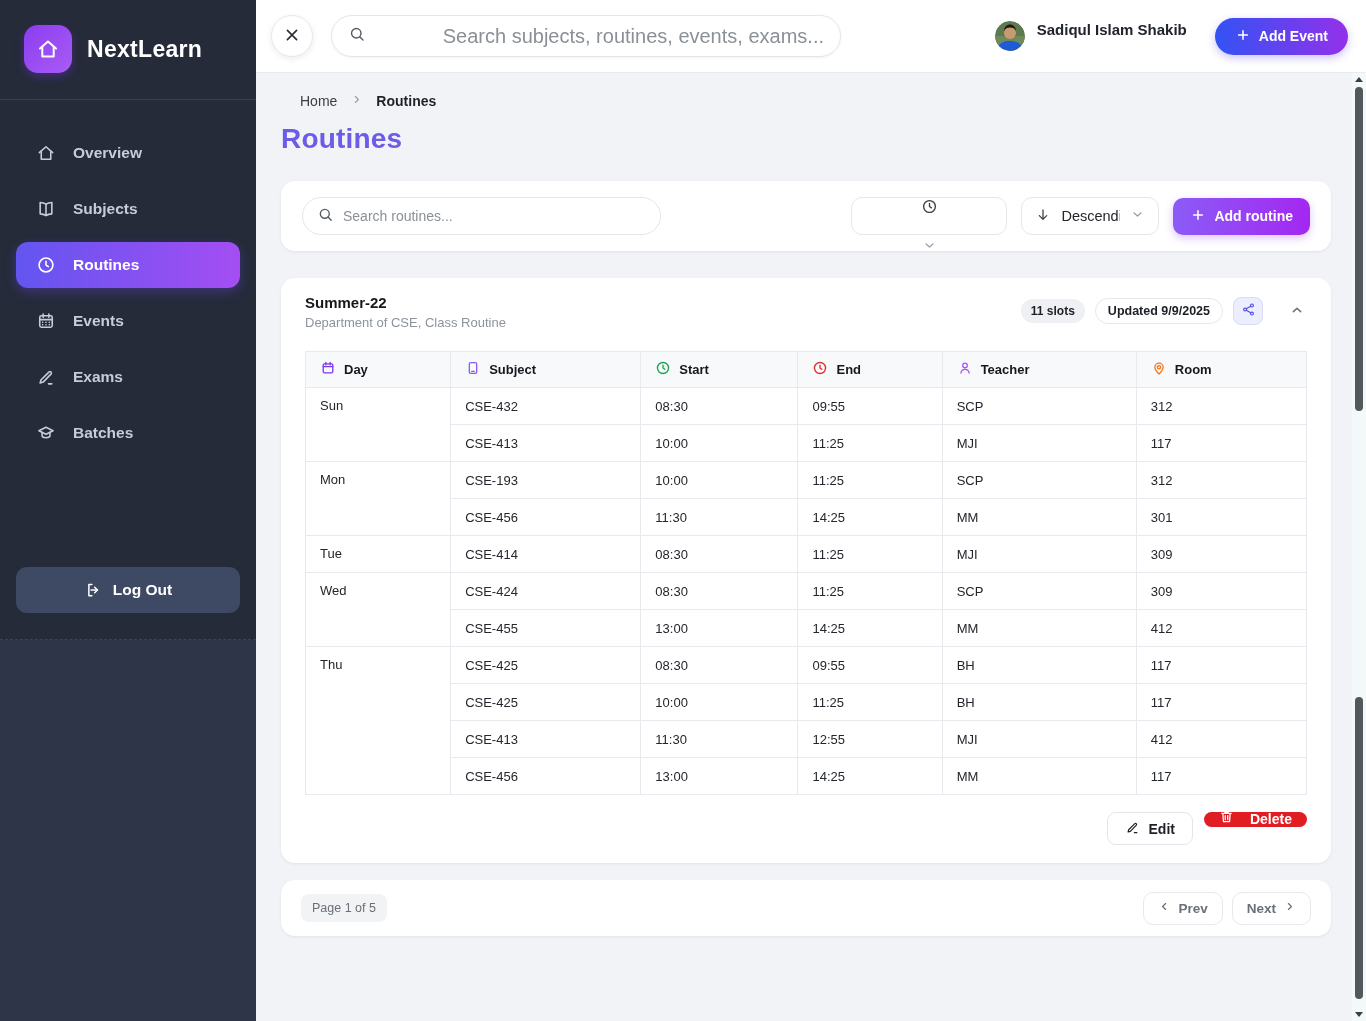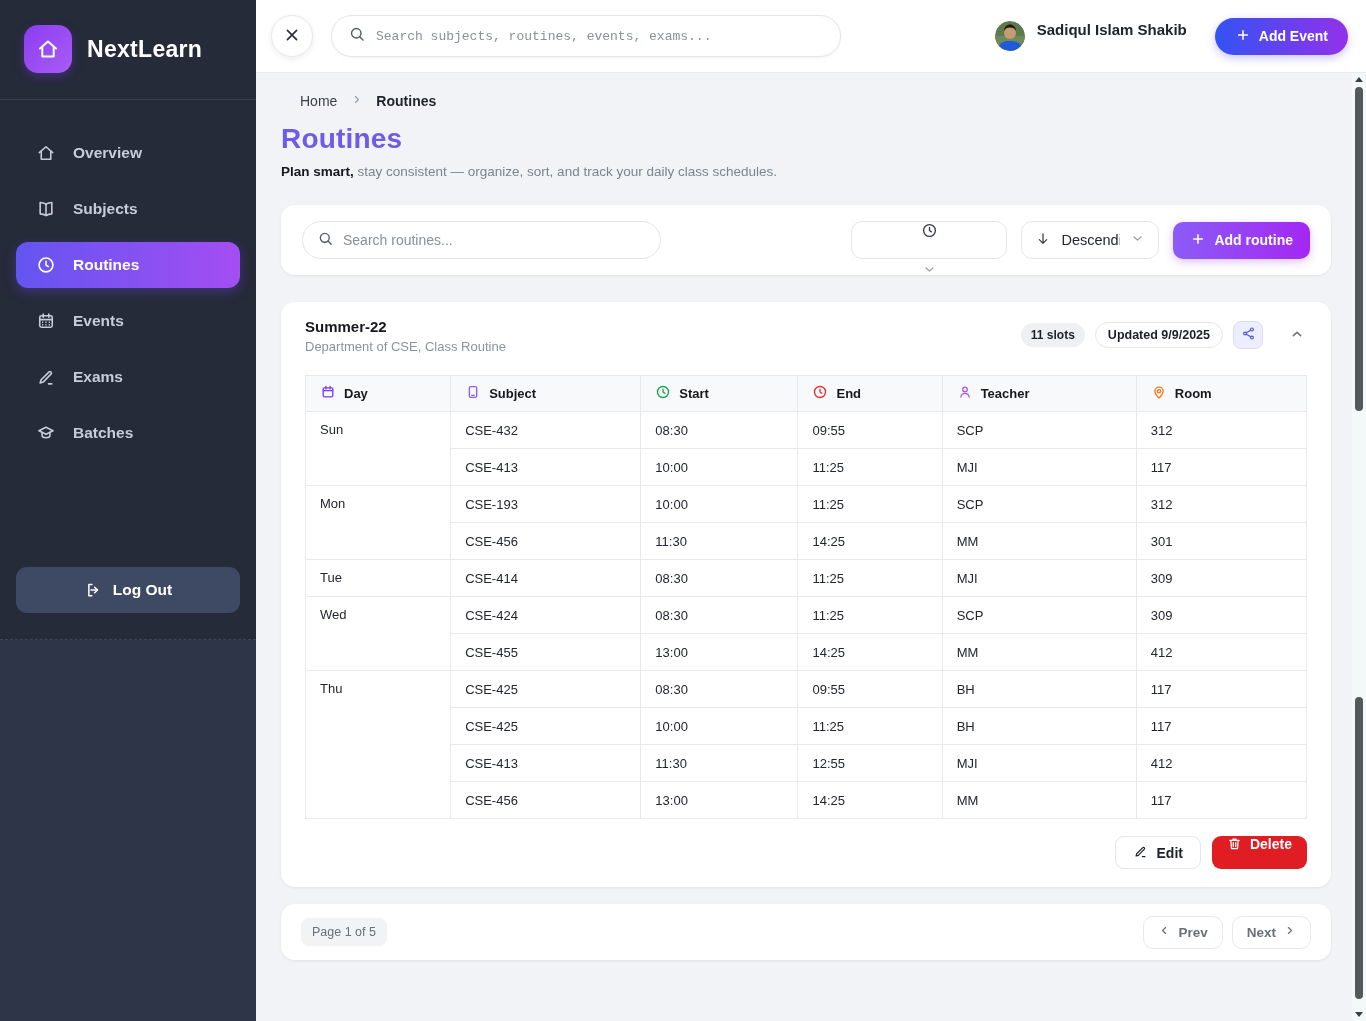--- a/index.html
+++ b/index.html
@@ -18,21 +18,21 @@
   .nav-item { display:flex; align-items:center; gap:17px; height:46px; padding:0 20px; margin-bottom:10px; border-radius:12px; font-size:15.5px; font-weight:700; color:#c7cdd8; cursor:pointer; }
   .nav-item.active { background:linear-gradient(90deg,#6355f0,#a44ef3); color:#ffffff; box-shadow:0 4px 12px rgba(110,70,240,.35); }
   .nav-item .icon, .logout-btn .icon, .brand .icon { display:inline-flex; }
   .logout-btn { margin:auto 16px 26px; height:46px; display:flex; align-items:center; justify-content:center; gap:11px; background:#3e4a63; border:none; border-radius:11px; color:#ffffff; font-size:15.5px; font-weight:700; font-family:inherit; cursor:pointer; }
 
   
   .main { flex:1; display:flex; flex-direction:column; min-width:0; }
   .topbar { height:73px; background:#ffffff; border-bottom:1px solid #e9ecef; display:flex; align-items:center; padding:0 18px 0 15px; flex-shrink:0; }
   .close-btn { width:42px; height:42px; border-radius:50%; background:#fff; border:1px solid #e6e8ec; box-shadow:0 2px 6px rgba(16,24,40,.08); display:flex; align-items:center; justify-content:center; cursor:pointer; margin-right:18px; flex-shrink:0; }
   .search-pill { width:510px; height:42px; border:1px solid #e3e6ea; border-radius:21px; box-shadow:0 1px 3px rgba(16,24,40,.05); display:flex; align-items:center; padding:0 16px; gap:10px; background:#fff; }
-  .search-pill input { border:none; outline:none; flex:1; font-size:13px; color:#3a3f46; font-family:Liberation Mono, monospace; background:transparent; }
+  .search-pill input { border:none; outline:none; flex:1; font-size:20px; color:#3a3f46; font-family:Liberation Sans, sans-serif; background:transparent;text-align:right; }
   .search-pill input::placeholder { color:#8a9097; }
   .topbar-spacer { flex:1; }
   .user-chip { display:flex; align-items:flex-start; gap:12px; margin-right:28px; cursor:pointer; }
   .avatar { width:30px; height:30px; border-radius:50%; overflow:hidden; flex-shrink:0; }
   .user-name { font-size:15px; font-weight:700; color:#20242b; }
   .add-event-btn { height:37px; border:none; border-radius:18.5px; padding:0 20px; background:linear-gradient(90deg,#3353f3,#9331ea); color:#fff; font-size:14px; font-weight:700; font-family:inherit; display:flex; align-items:center; gap:8px; cursor:pointer; box-shadow:0 3px 8px rgba(80,60,240,.3); }
 
   
   .content { flex:1; padding:20px 35px 0 25px; position:relative; overflow:hidden; }
   .breadcrumb { margin-left:19px; display:flex; align-items:center; gap:13px; font-size:14px; }
@@ -66,21 +66,21 @@
 
   table.routine-table { width:100%; margin-top:21px; border-collapse:collapse; }
   .routine-table th, .routine-table td { border:1px solid #e7e9ee; text-align:left; padding:0 14px; }
   .routine-table th { background:#f8f9fb; height:36px; font-size:13px; font-weight:700; color:#15181d; }
   .routine-table td { height:37px; font-size:13px; color:#23262c; background:#fff; }
   .routine-table td.day-cell { vertical-align:top; padding-top:10px; font-weight:400; }
   .th-inner { display:flex; align-items:center; gap:8px; }
 
   .rc-actions { margin-top:17px; display:flex; justify-content:flex-end; gap:11px; }
   .edit-btn { height:33px; border:1px solid #e3e6ea; background:#fff; border-radius:9px; padding:0 17px; display:flex; align-items:center; gap:9px; font-size:14px; font-weight:600; color:#1d2026; font-family:inherit; cursor:pointer; }
-  .delete-btn { height:33px; border:none; background:#e11d24; border-radius:9px; padding:0 15px; display:flex; align-items:flex-start; gap:8px; font-size:14px; font-weight:700; color:#fff; font-family:inherit; cursor:pointer; }
+  .delete-btn { height:15px; border:none; background:#e11d24; border-radius:9px; padding:0 15px; display:flex; align-items:flex-end; gap:16px; font-size:14px; font-weight:700; color:#fff; font-family:inherit; cursor:pointer; }
 
   .pagination-card { margin-top:17px; height:56px; display:flex; align-items:center; padding:0 20px; }
   .page-pill { background:#f1f3f5; border-radius:8px; padding:7px 11px; font-size:12.5px; color:#6a7079; }
   .pager { margin-left:auto; display:flex; gap:9px; }
   .pager-btn { height:33px; border:1px solid #e7e9ee; background:#fff; border-radius:10px; padding:0 14px; display:flex; align-items:center; gap:7px; font-size:13.5px; font-weight:600; color:#6a7079; font-family:inherit; cursor:pointer; }
 
   
   .scrollbar-col { position:absolute; top:73px; right:0; bottom:0; width:14px; background:#f3f8f9; }
   .sb-thumb { position:absolute; left:3px; width:8px; border-radius:4px; background:#54585d; }
   .sb-thumb-1 { top:14px; height:324px; }
@@ -223,21 +223,20 @@
     <div class="content">
       <div class="breadcrumb">
         <span class="crumb-home">Home</span>
         <span class="icon" id="crumb-chevron"><svg width="13" height="13" viewBox="0 0 24 24" fill="none" stroke="#9aa0a8" stroke-width="2.2" stroke-linecap="round" stroke-linejoin="round">
               <path d="M10 6.5L15.5 12 10 17.5"></path>
             </svg></span>
         <span class="crumb-current">Routines</span>
       </div>
 
       <h1 class="page-title">Routines</h1>
-      <p class="page-subtitle"><b>Plan smart,</b><span> stay consistent — organize, sort, and track your daily class schedules.</span></p>
 
       <div class="card toolbar-card">
         <div class="routine-search">
           <span class="icon" id="routine-search-icon"><svg width="17" height="17" viewBox="0 0 24 24" fill="none" stroke="#555b63" stroke-width="1.9" stroke-linecap="round" stroke-linejoin="round">
                 <circle cx="11" cy="11" r="6.3"></circle>
                 <path d="M15.6 15.6L20 20"></path>
               </svg></span>
           <input type="text" placeholder="Search routines..." style="">
         </div>
         <div class="toolbar-right">

